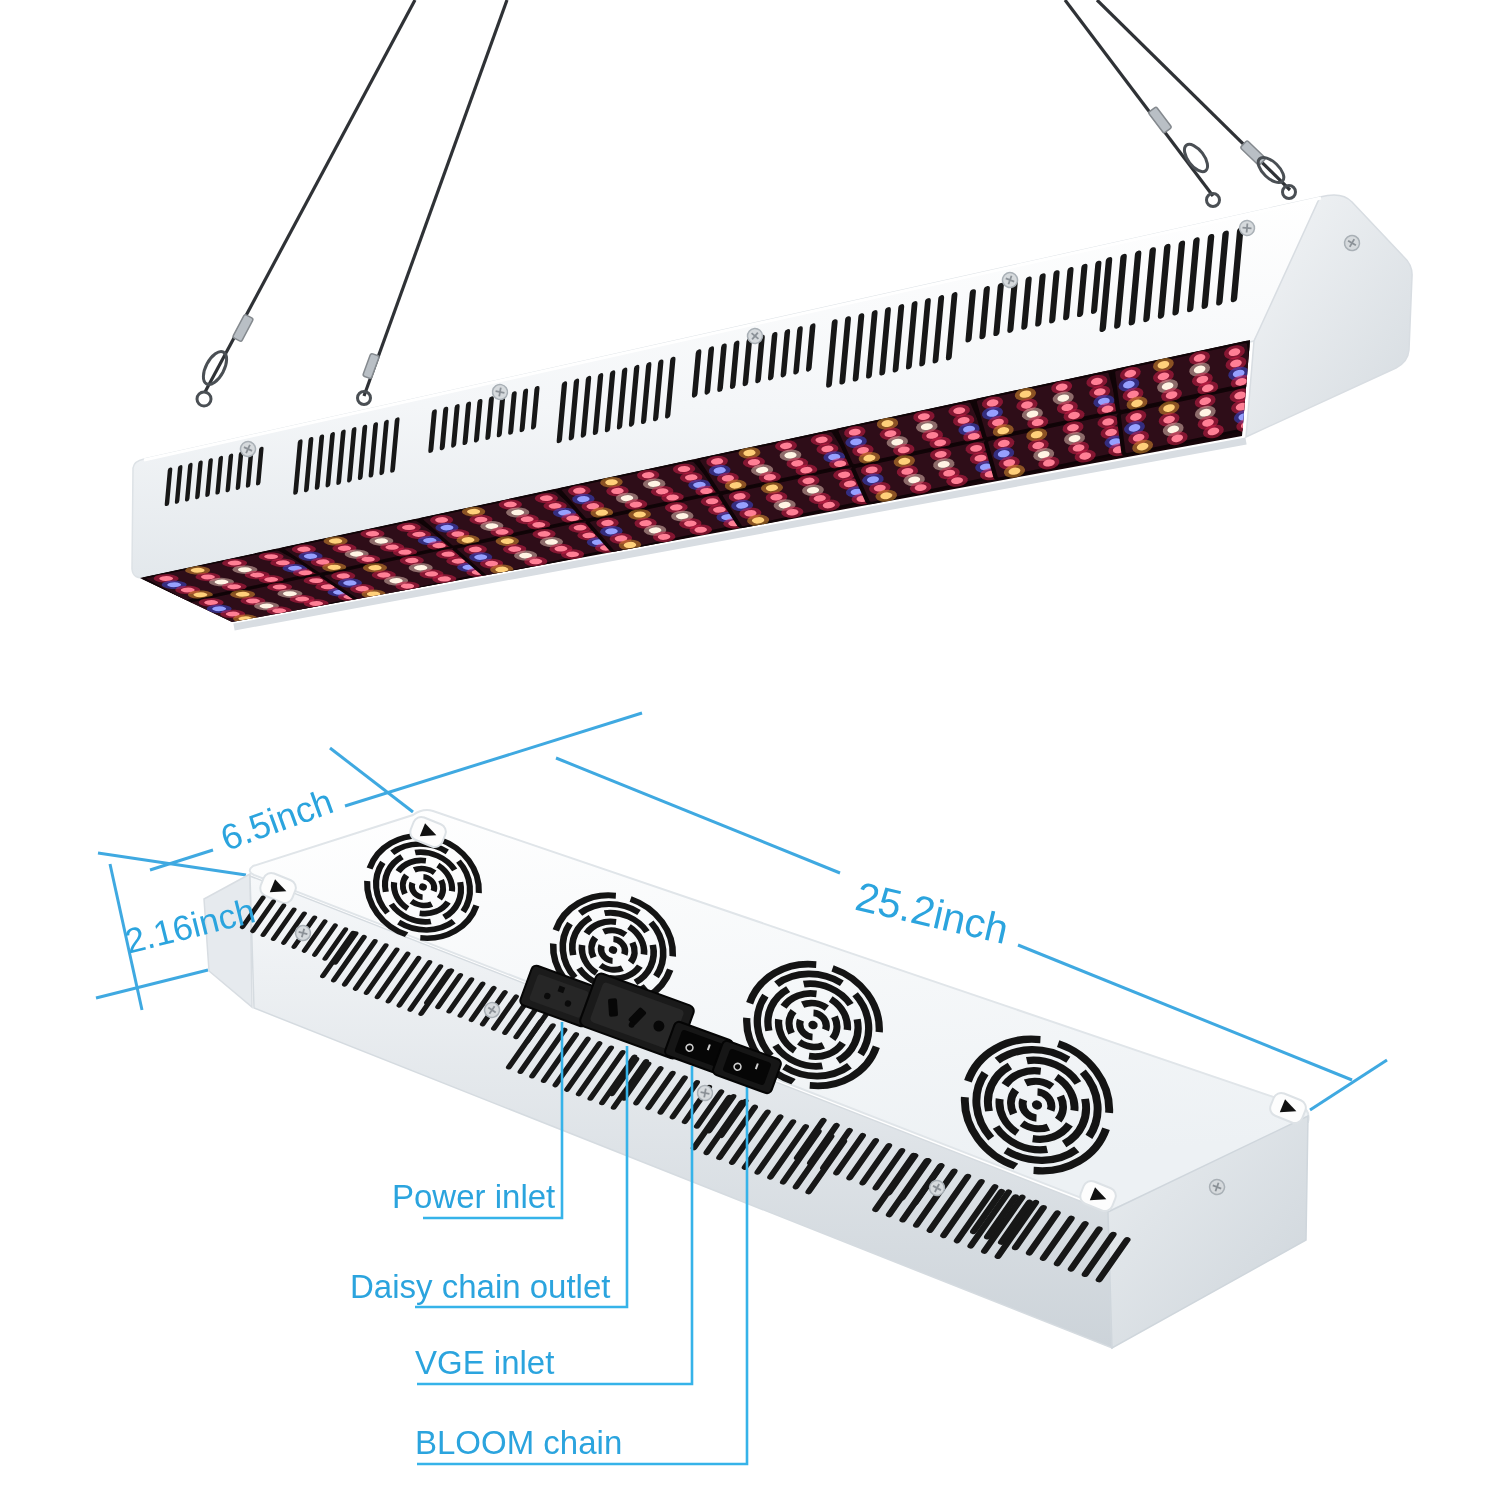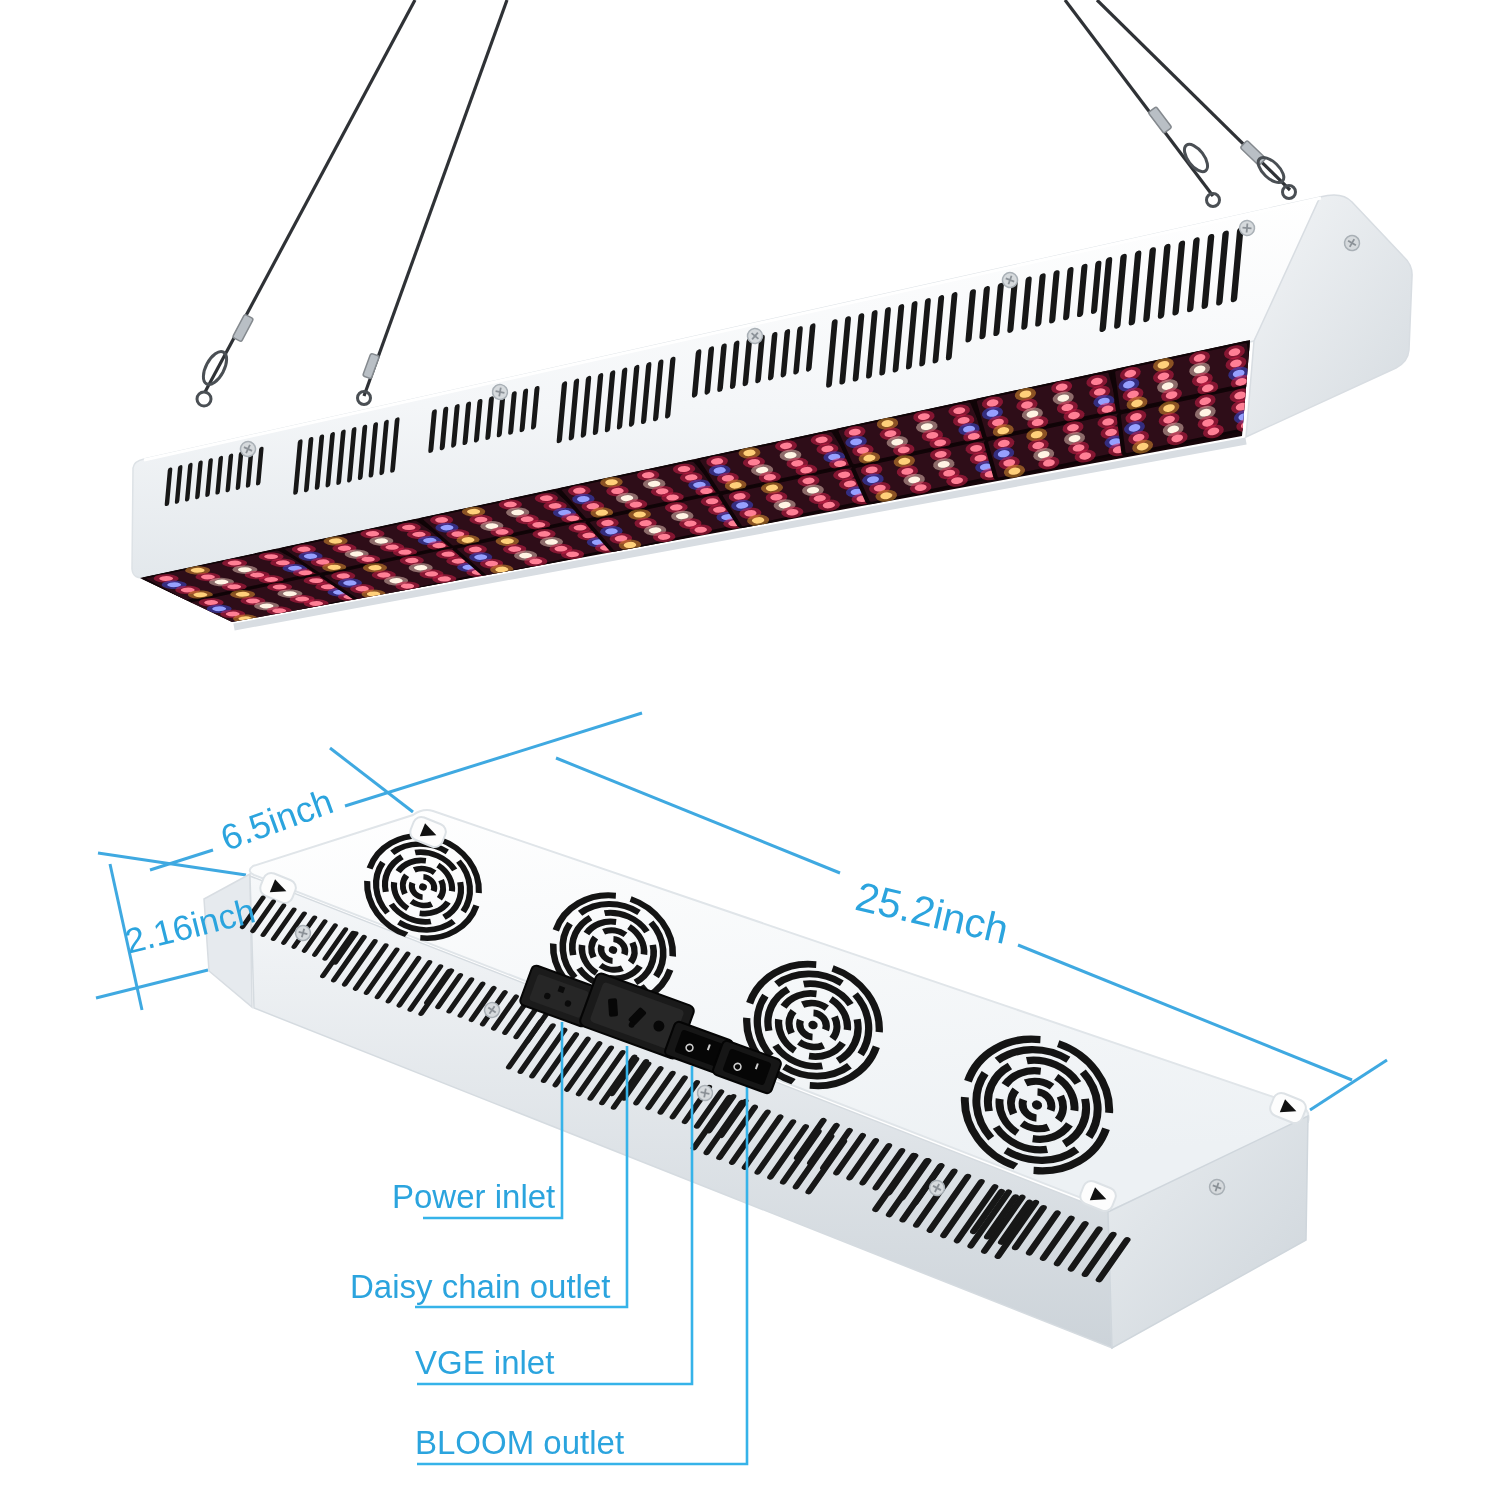--- a/index.html
+++ b/index.html
@@ -285,14 +285,14 @@
   </g>
 </svg>
 
 <div class="dim-label" style="left:197px;top:799px;width:160px;font-size:36px;transform:rotate(-20deg);">6.5inch</div>
 <div class="dim-label" style="left:105px;top:906px;width:170px;font-size:35px;transform:rotate(-14deg);">2.16inch</div>
 <div class="dim-label" style="left:837px;top:890px;width:190px;font-size:41px;transform:rotate(13deg);">25.2inch</div>
 
 <div class="callout-label" style="left:392px;top:1178px;">Power inlet</div>
 <div class="callout-label" style="left:350px;top:1268px;">Daisy chain outlet</div>
 <div class="callout-label" style="left:415px;top:1344px;">VGE inlet</div>
-<div class="callout-label" style="left:415px;top:1424px;">BLOOM outlet</div>
+<div class="callout-label" style="left:415px;top:1424px;">BLOOM chain</div>
 </div>
 
 </body></html>

